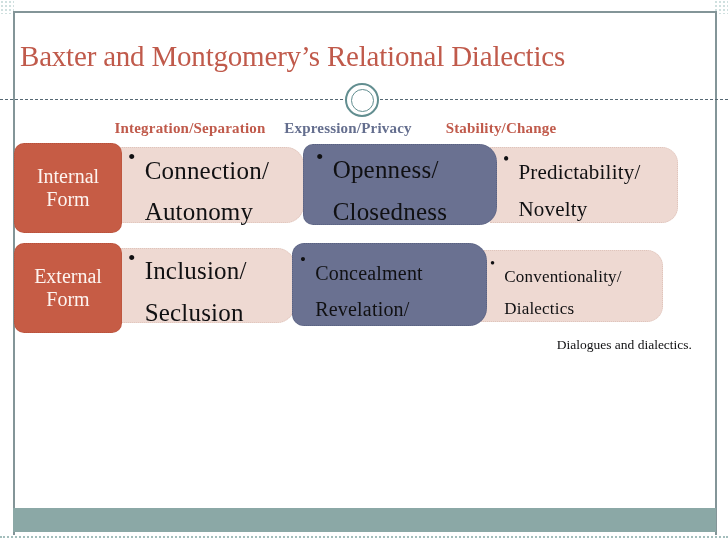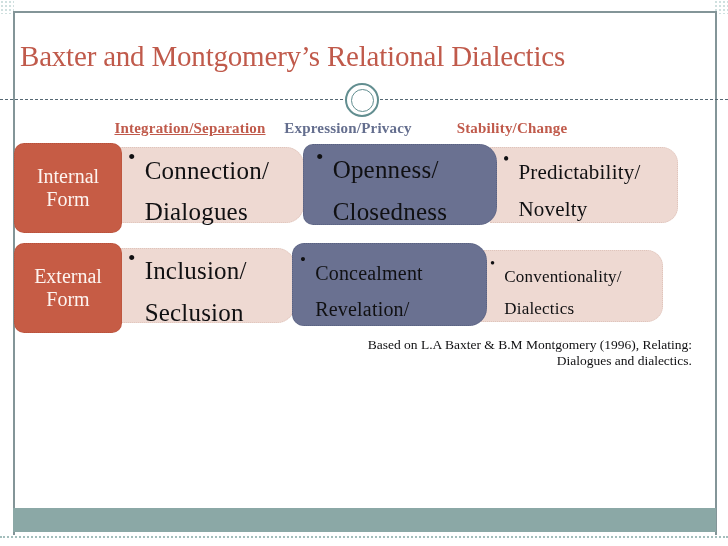--- a/index.html
+++ b/index.html
@@ -44,23 +44,23 @@
     box-sizing:border-box;display:flex;align-items:center;justify-content:center;
   }
   #circle-inner{
     width:23px;height:23px;border:1.5px solid #628e90;border-radius:50%;
     box-sizing:border-box;background:#fff;
   }
   .col-header{
     position:absolute;top:120px;height:20px;text-align:center;
     font-size:15px;font-weight:bold;letter-spacing:.2px;
   }
-  #col-header-1{left:90px;width:200px;color:var(--accent-red);text-decoration:underline;}
+  #col-header-1{left:90px;width:200px;color:var(--accent-red);}
   #col-header-2{left:248px;width:200px;color:var(--header-blue);}
-  #col-header-3{left:412px;width:200px;color:var(--accent-red);}
+  #col-header-3{left:401px;width:200px;color:var(--accent-red);}
   .band{position:absolute;box-sizing:border-box;}
   .pink{background:var(--pink);border:1px dotted #dfc4bb;z-index:1;}
   .slate{background:var(--slate);border:1px dotted #596180;z-index:2;}
   .r-round{border-radius:14px 18px 18px 14px;}
   .label-box{
     position:absolute;left:14px;width:108px;height:90px;z-index:3;
     background:var(--box-orange);border:1px dotted #b5503b;border-radius:10px;
     box-sizing:border-box;display:flex;flex-direction:column;
     align-items:center;justify-content:center;
     color:#fdf4f0;font-size:20px;line-height:23px;text-align:center;
@@ -116,21 +116,21 @@
   <div class="label-box" style="top:143px;">
     <span>Internal</span>
     <span>Form</span>
   </div>
 
   <div class="cell sz-lg" style="left:128px;top:147px;height:76px;">
     <div class="cell-inner">
       <span class="bullet">•</span>
       <span class="lines">
         <span>Connection/</span>
-        <span>Dialogues</span>
+        <span>Autonomy</span>
       </span>
     </div>
   </div>
 
   <div class="cell sz-lg" style="left:316px;top:144px;height:81px;">
     <div class="cell-inner">
       <span class="bullet">•</span>
       <span class="lines">
         <span>Openness/</span>
         <span>Closedness</span>
@@ -181,20 +181,19 @@
     <div class="cell-inner">
       <span class="bullet">•</span>
       <span class="lines">
         <span>Conventionality/</span>
         <span>Dialectics</span>
       </span>
     </div>
   </div>
 
   <div id="citation">
-    <div>Based on L.A Baxter &amp; B.M Montgomery (1996), Relating:</div>
     <div>Dialogues and dialectics.</div>
   </div>
 
   <div id="bottom-bar"></div>
   <div id="bottom-dots"></div>
 
 </div>
 
 </body></html>

